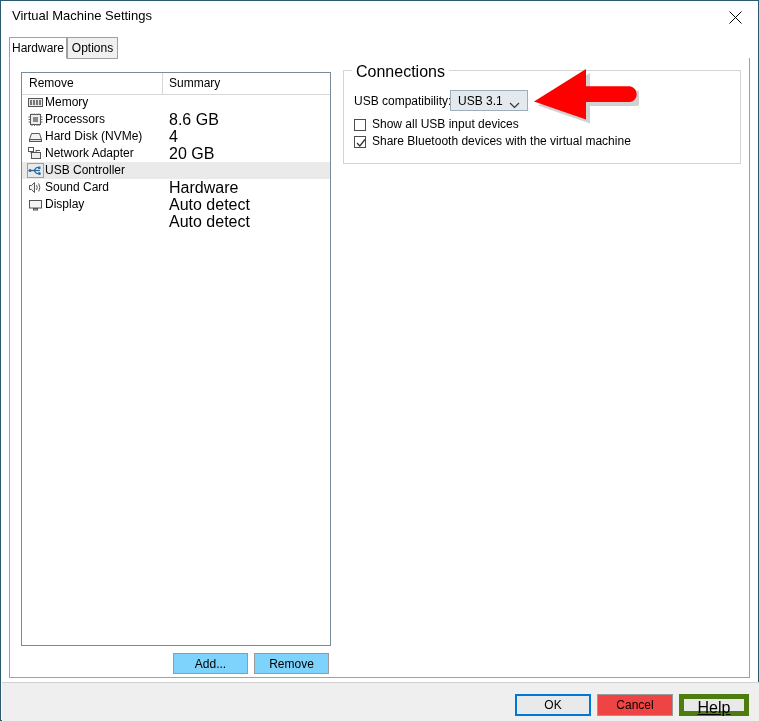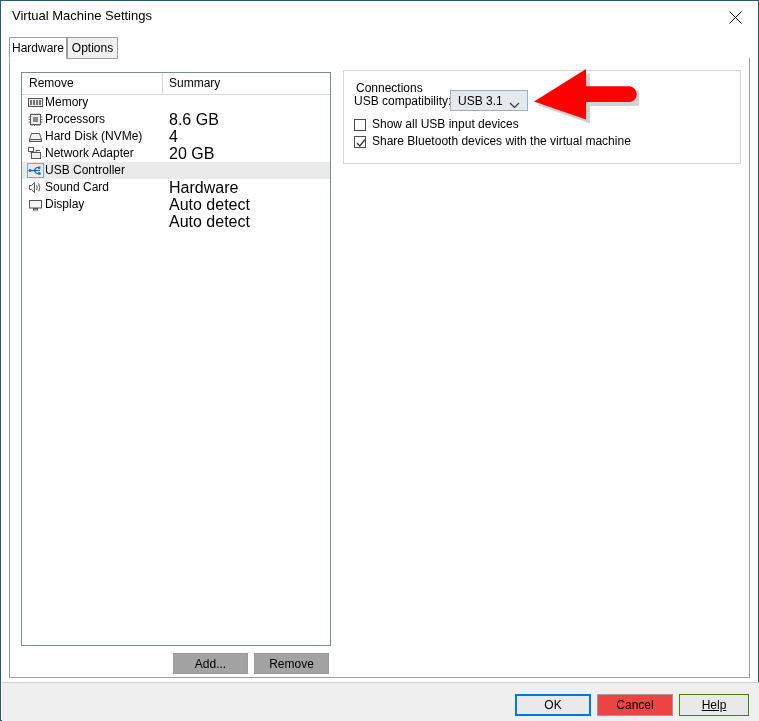--- a/index.html
+++ b/index.html
@@ -169,21 +169,21 @@
     font-size: 16px;
     white-space: nowrap;
   }
   .row.selected .dev-icon { outline: 1px solid #7ea6c9; }
 
   
   .btn {
     position: absolute;
     box-sizing: border-box;
     border: 1px solid #9a9a9a;
-    background: #a3a3a3;
+    background: #7dd3fc;
     font-family: "Liberation Sans", sans-serif;
     font-size: 12px;
     color: #000;
     text-align: center;
     cursor: pointer;
     padding: 0;
   }
   #btn-add    { left: 172px; top: 652px; width: 75px; height: 21px; z-index: 5; }
   #btn-remove { left: 253px; top: 652px; width: 75px; height: 21px; z-index: 5; }
 
@@ -198,23 +198,22 @@
     border: 1px solid #d4d4d4;
     background: #ffffff;
     z-index: 4;
   }
   #connections-legend {
     position: absolute;
     left: 8px;
     top: -8px;
     padding: 0 4px;
     background: #ffffff;
-    font-size: 12px;
+    font-size: 16px;
     color: #000;
-    margin-top: 18px;
   }
   #usb-compat-label {
     position: absolute;
     left: 10px;
     top: 23px;
     font-size: 12px;
     white-space: nowrap;
   }
   #usb-compat-select {
     position: absolute;
@@ -316,23 +315,23 @@
     padding: 0;
   }
   #btn-help {
     position: absolute;
     left: 677px;
     top: 11px;
     width: 70px;
     height: 22px;
     box-sizing: border-box;
     background: #e9e9e9;
-    border: 1px solid #4d7c0f;
+    border: 5px solid #4d7c0f;
     font-family: "Liberation Sans", sans-serif;
-    font-size: 12px;
+    font-size: 16px;
     cursor: pointer;
     padding: 0;
     text-decoration: underline;
   }
 </style>
 </head>
 <body>
 
 <div id="window">
 

